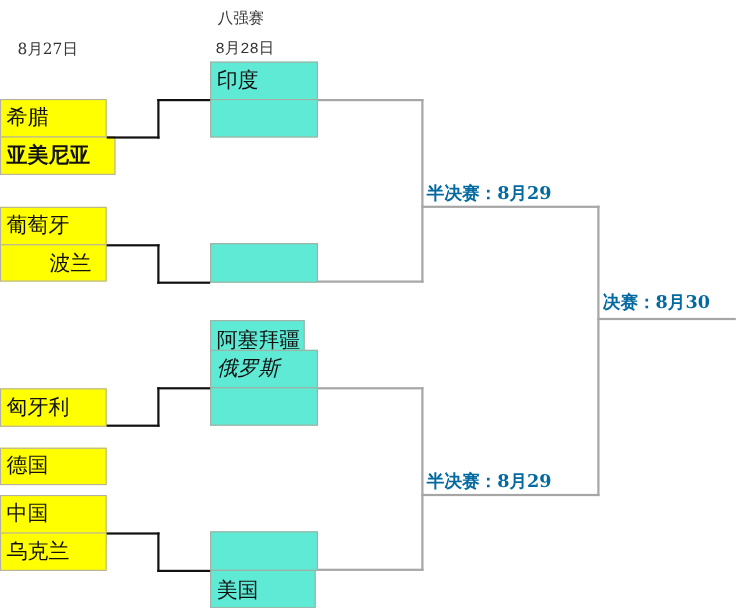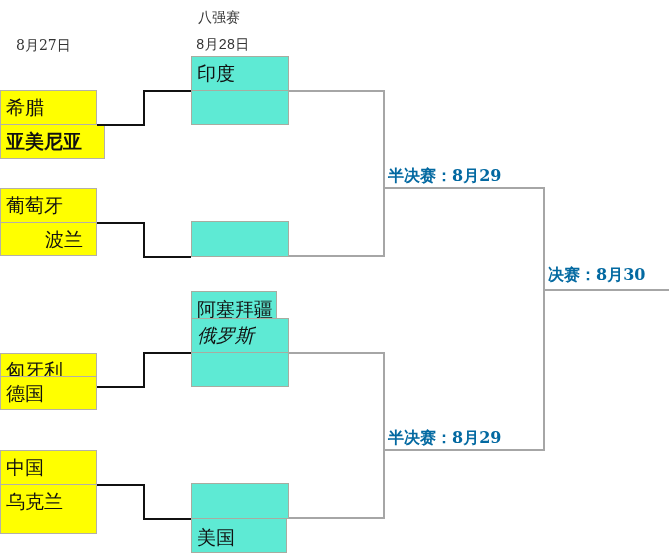--- a/index.html
+++ b/index.html
@@ -24,24 +24,24 @@
 <div class="hdr" style="left:198px;top:7px;">八强赛</div>
 <div class="hdr" style="left:196px;top:35px;font-family:Liberation Mono, monospace;">8月28日</div>
 
 <div class="cell yellow" style="left:0;top:90px;width:97px;height:35px;line-height:33px;">希腊</div>
 <div class="cell yellow" style="left:0;top:124px;width:105px;height:35px;line-height:33px;font-weight:bold;">亚美尼亚</div>
 
 <div class="cell yellow" style="left:0;top:188px;width:97px;height:35px;line-height:33px;">葡萄牙</div>
 <div class="cell yellow" style="left:0;top:222px;width:97px;height:34px;line-height:32px;padding-left:44px;">波兰</div>
 
 <div class="cell yellow" style="left:0;top:353px;width:97px;height:35px;line-height:33px;">匈牙利</div>
-<div class="cell yellow" style="left:0;top:376px;width:97px;height:34px;line-height:32px;">德国</div>
+<div class="cell yellow" style="left:0;top:407px;width:97px;height:34px;line-height:32px;font-family:Liberation Mono, monospace;">德国</div>
 
 <div class="cell yellow" style="left:0;top:450px;width:97px;height:46px;line-height:33px;">中国</div>
-<div class="cell yellow" style="left:0;top:484px;width:97px;height:50px;line-height:33px;">乌克兰</div>
+<div class="cell yellow" style="left:0;top:484px;width:97px;height:35px;line-height:33px;">乌克兰</div>
 
 <div class="cell green" style="left:191px;top:56px;width:98px;height:35px;line-height:33px;">印度</div>
 <div class="cell green" style="left:191px;top:90px;width:98px;height:35px;line-height:33px;"></div>
 
 <div class="cell green" style="left:191px;top:221px;width:98px;height:36px;line-height:34px;"></div>
 <div class="cell green" style="left:191px;top:256px;width:86px;height:34px;line-height:34px;margin-top:35px;">阿塞拜疆</div>
 
 <div class="cell green" style="left:191px;top:318px;width:98px;height:35px;line-height:33px;font-style:italic;">俄罗斯</div>
 <div class="cell green" style="left:191px;top:352px;width:98px;height:35px;line-height:33px;"></div>
 

